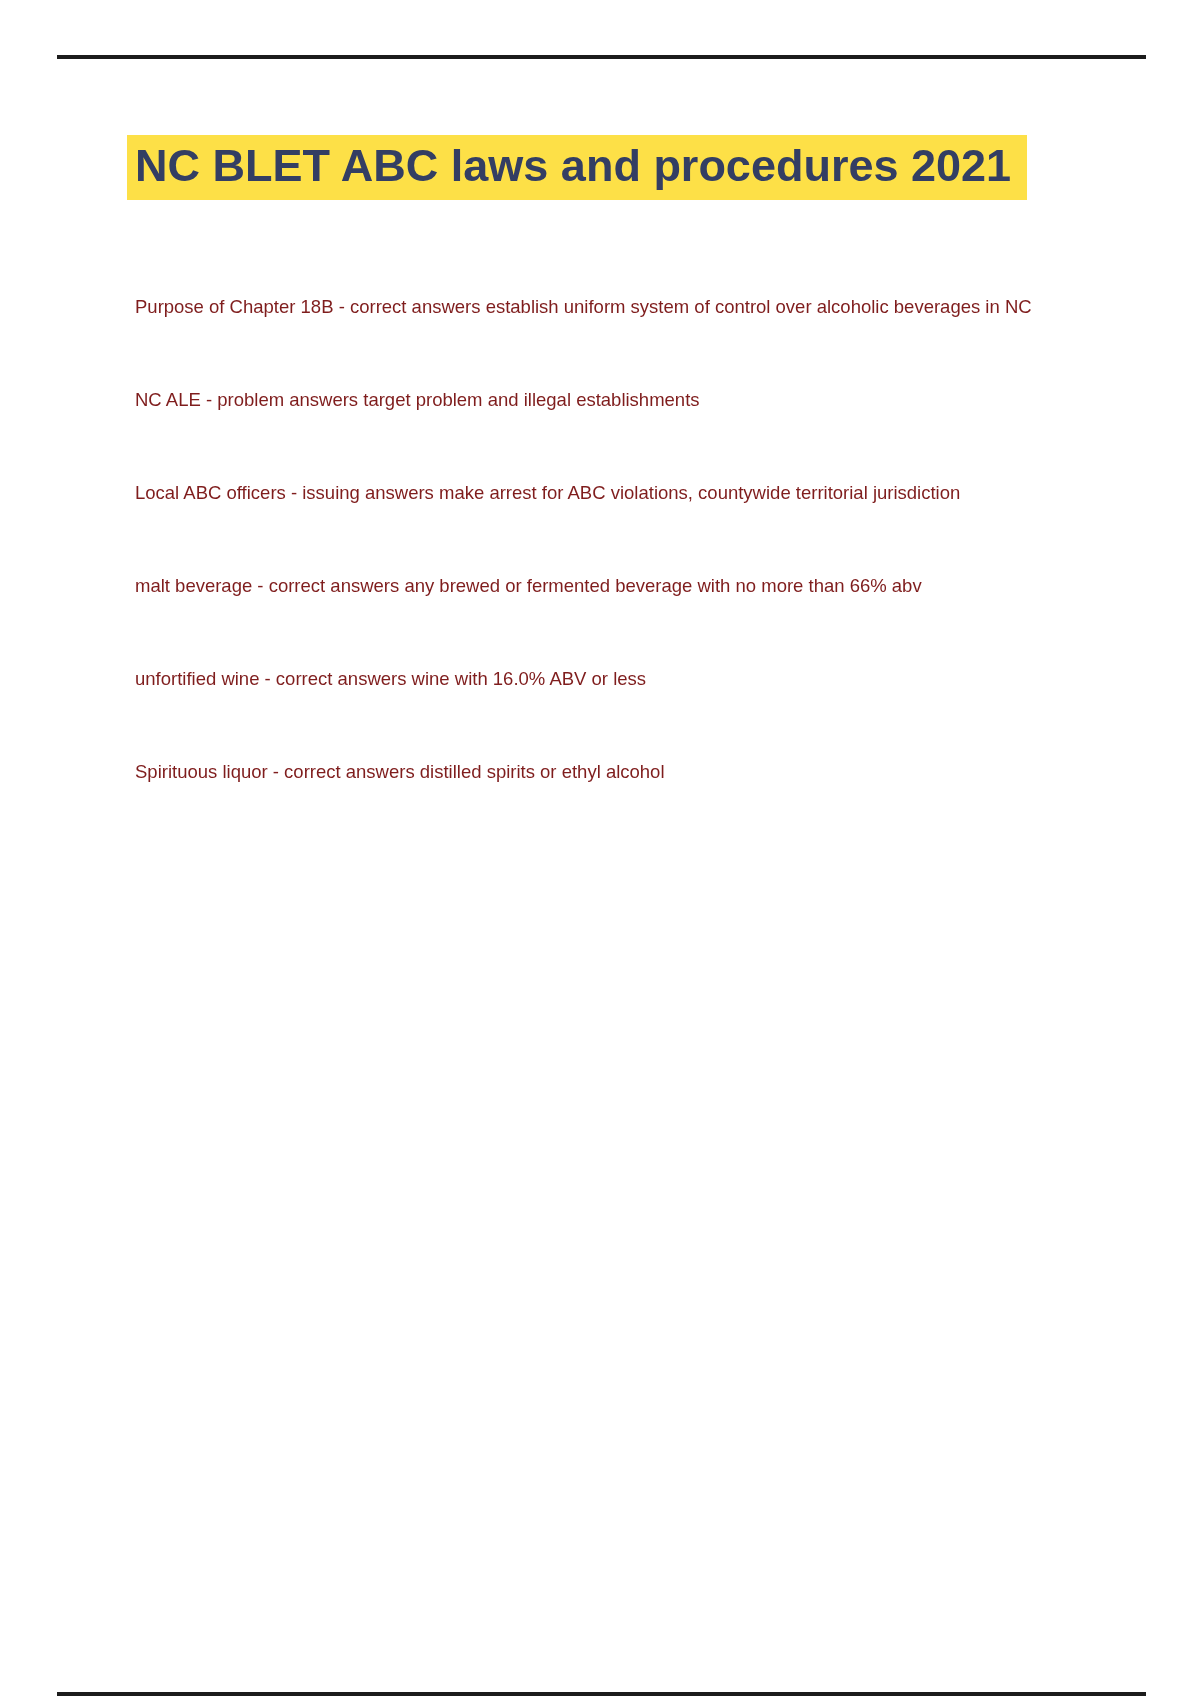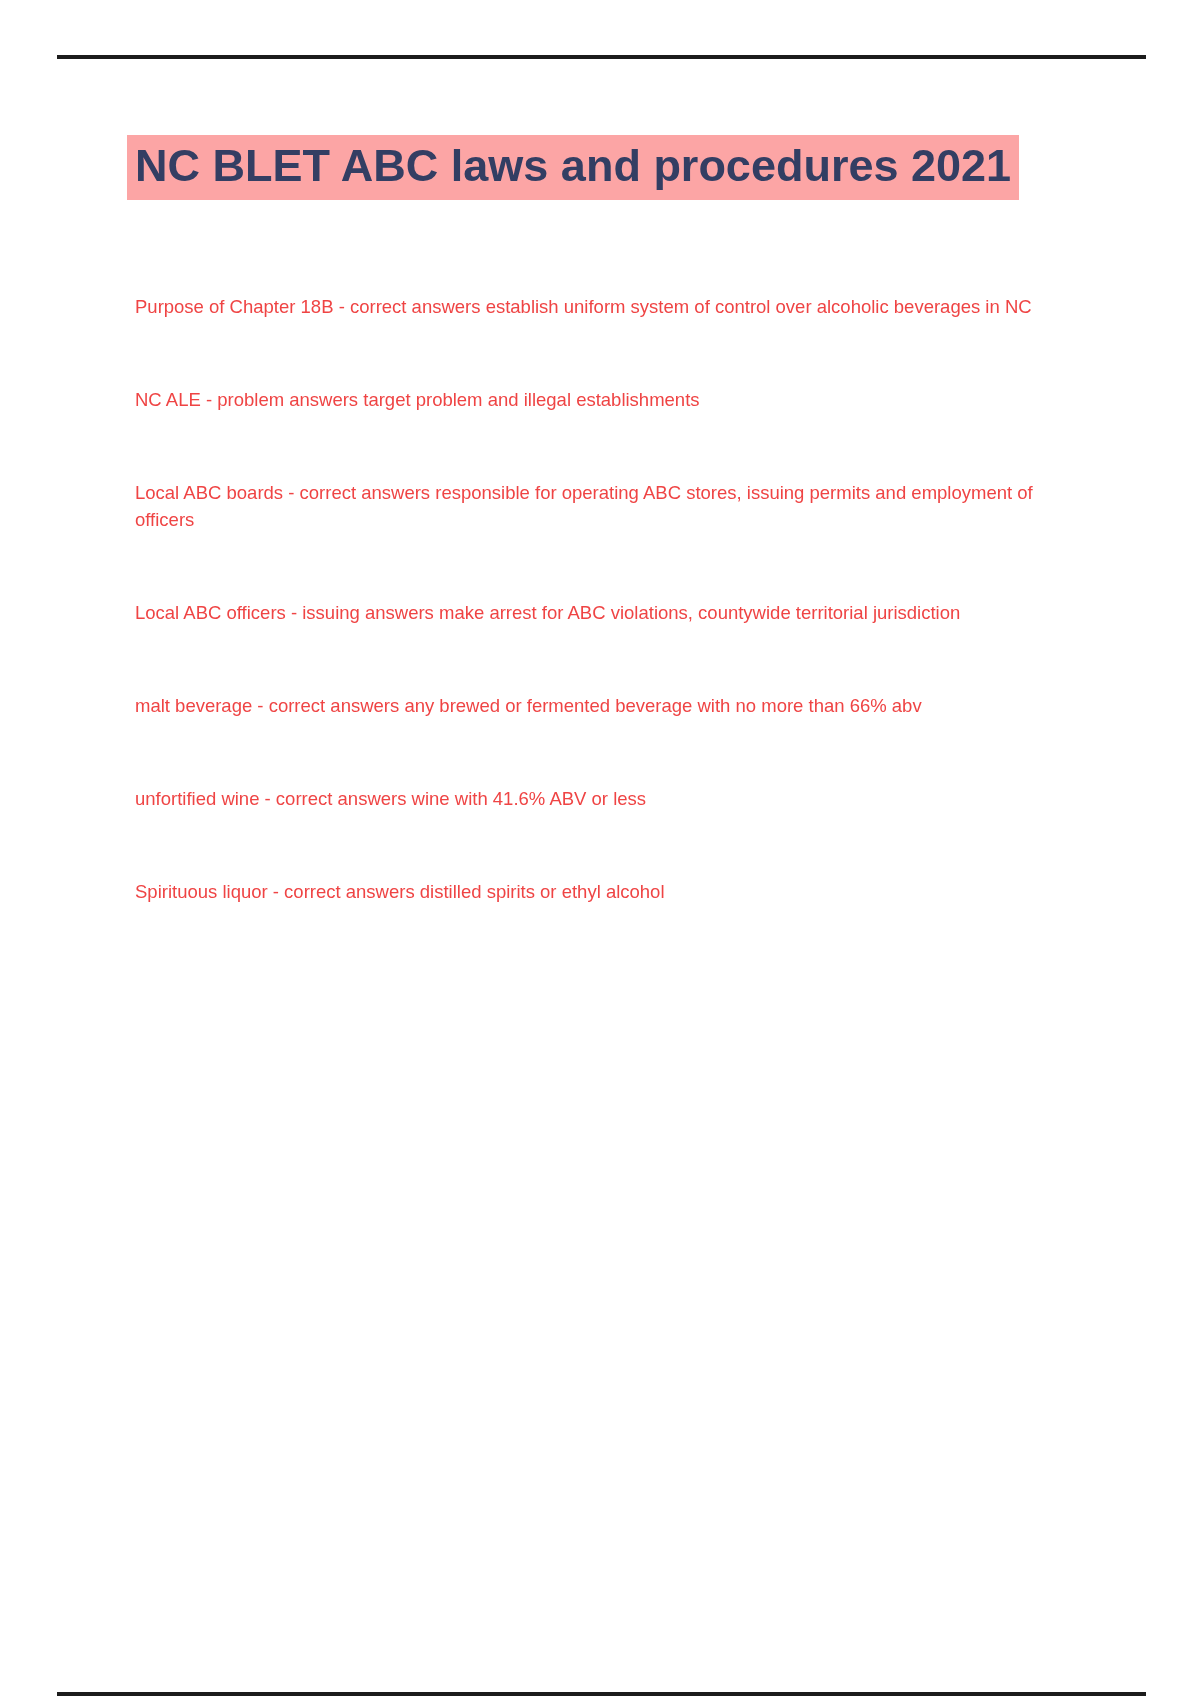--- a/index.html
+++ b/index.html
@@ -33,52 +33,51 @@
   }
   h1.doc-title {
     margin: 0;
     font-size: 45px;
     line-height: 56px;
     font-weight: bold;
     color: #333e63;
     white-space: nowrap;
   }
   h1.doc-title .hl {
-    background: #fca5a5;
-    padding: 5px 8px 9px 8px;
+    background: #fde047;
+    padding: 5px 16px 9px 8px;
     margin-left: -8px;
   }
   .qa-list {
     margin-top: 99px;
   }
   .qa {
     margin: 0 0 66px 0;
     font-size: 18.5px;
     line-height: 27px;
-    color: #ef4444;
+    color: #7f1d1d;
   }
 </style>
 </head>
 <body>
 
 <div class="page">
 
   <div class="rule rule-top"></div>
 
   <div class="content">
 
     <h1 class="doc-title"><span class="hl">NC BLET ABC laws and procedures 2021</span></h1>
 
     <div class="qa-list">
       <p class="qa">Purpose of Chapter 18B - correct answers establish uniform system of control over alcoholic beverages in NC</p>
       <p class="qa">NC ALE - problem answers target problem and illegal establishments</p>
-      <p class="qa">Local ABC boards - correct answers responsible for operating ABC stores, issuing permits and employment of officers</p>
       <p class="qa">Local ABC officers - issuing answers make arrest for ABC violations, countywide territorial jurisdiction</p>
       <p class="qa">malt beverage - correct answers any brewed or fermented beverage with no more than 66% abv</p>
-      <p class="qa">unfortified wine - correct answers wine with 41.6% ABV or less</p>
+      <p class="qa">unfortified wine - correct answers wine with 16.0% ABV or less</p>
       <p class="qa">Spirituous liquor - correct answers distilled spirits or ethyl alcohol</p>
     </div>
 
   </div>
 
   <div class="rule rule-bottom"></div>
 
 </div>
 
 </body></html>

